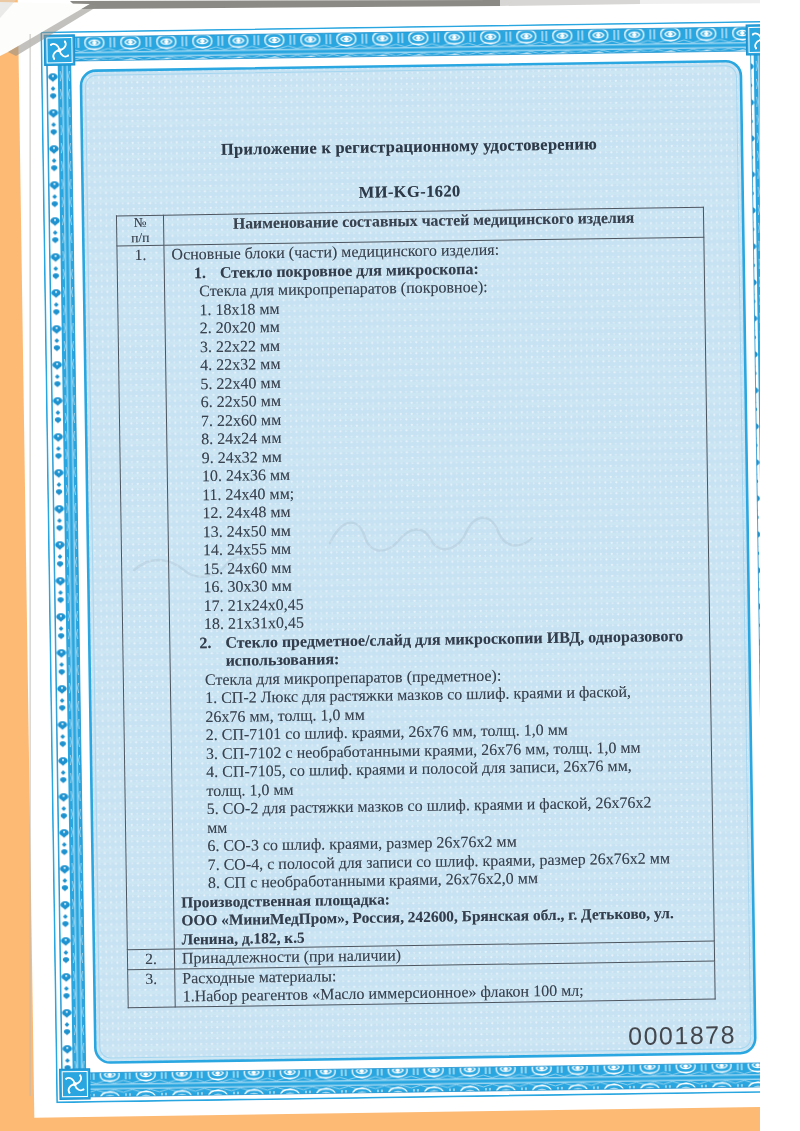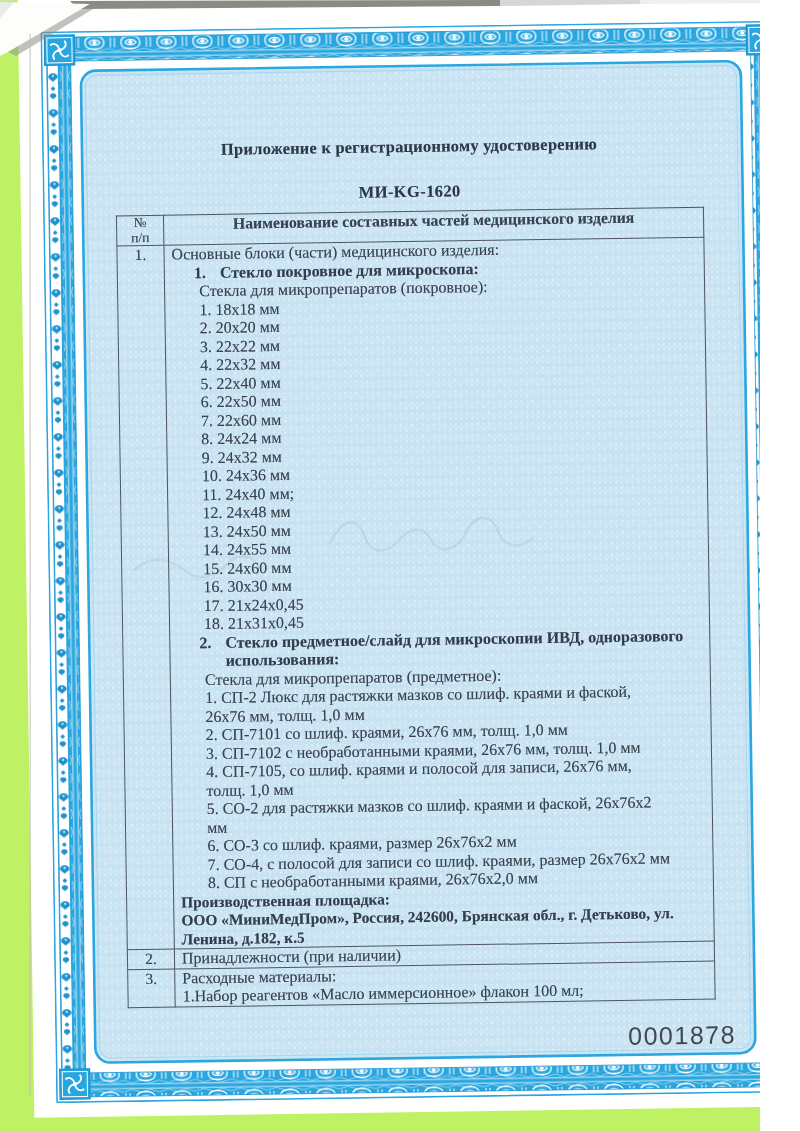--- a/index.html
+++ b/index.html
@@ -1,16 +1,16 @@
 <!DOCTYPE html>
 <html><head>
 <meta charset="utf-8">
 <style>
   html,body{margin:0;padding:0;background:#ffffff;}
-  .scene{position:relative;width:760px;height:1131px;overflow:hidden;background:#bef264;
+  .scene{position:relative;width:760px;height:1131px;overflow:hidden;background:#fdba74;
          font-family:"Liberation Serif","DejaVu Serif",serif;}
   
   .paper{position:absolute;left:26px;top:-6px;width:776px;height:1118px;background:#ffffff;
          transform:rotate(-0.85deg);transform-origin:388px 559px;}
   .frame{position:absolute;left:22px;top:32px;}
   .content{position:absolute;left:0;top:0;width:776px;height:1118px;}
 
   .doc-title{position:absolute;left:95px;top:143px;width:588px;text-align:center;
              font-weight:700;font-size:16.5px;color:#2f3a48;letter-spacing:.2px;
              text-shadow:0 0 .5px rgba(47,58,72,.45);}

